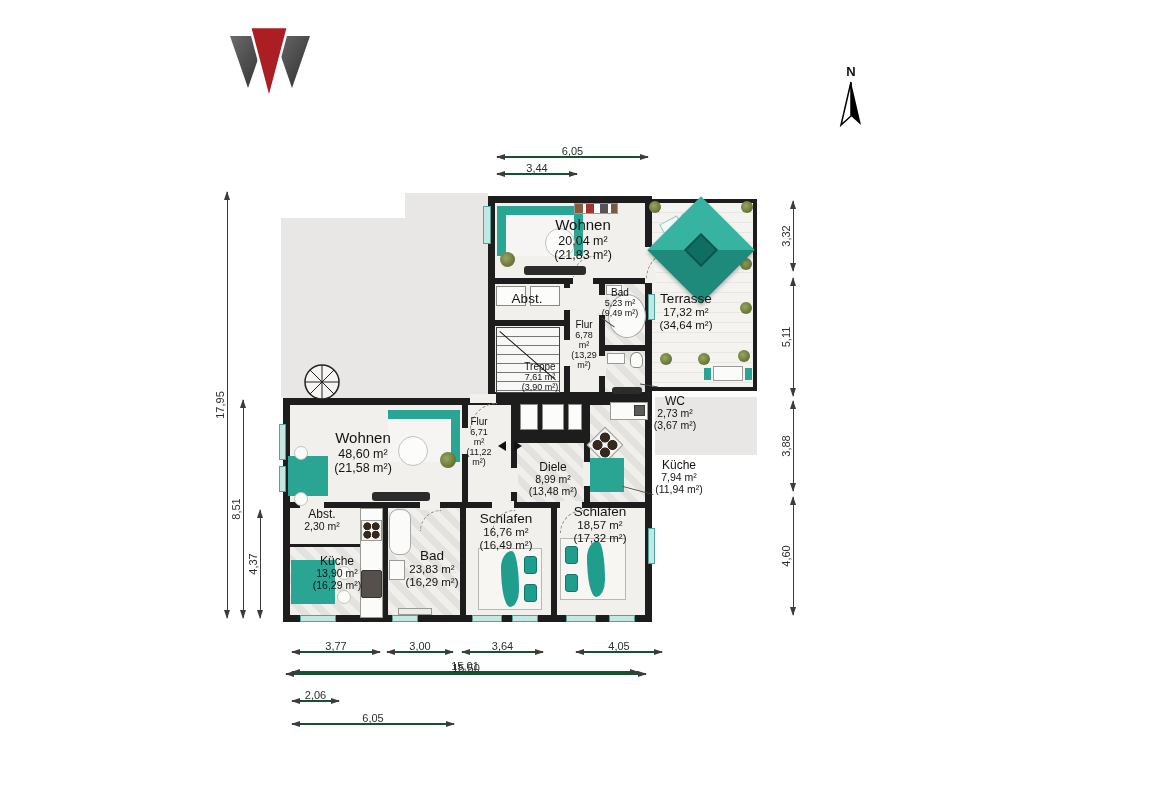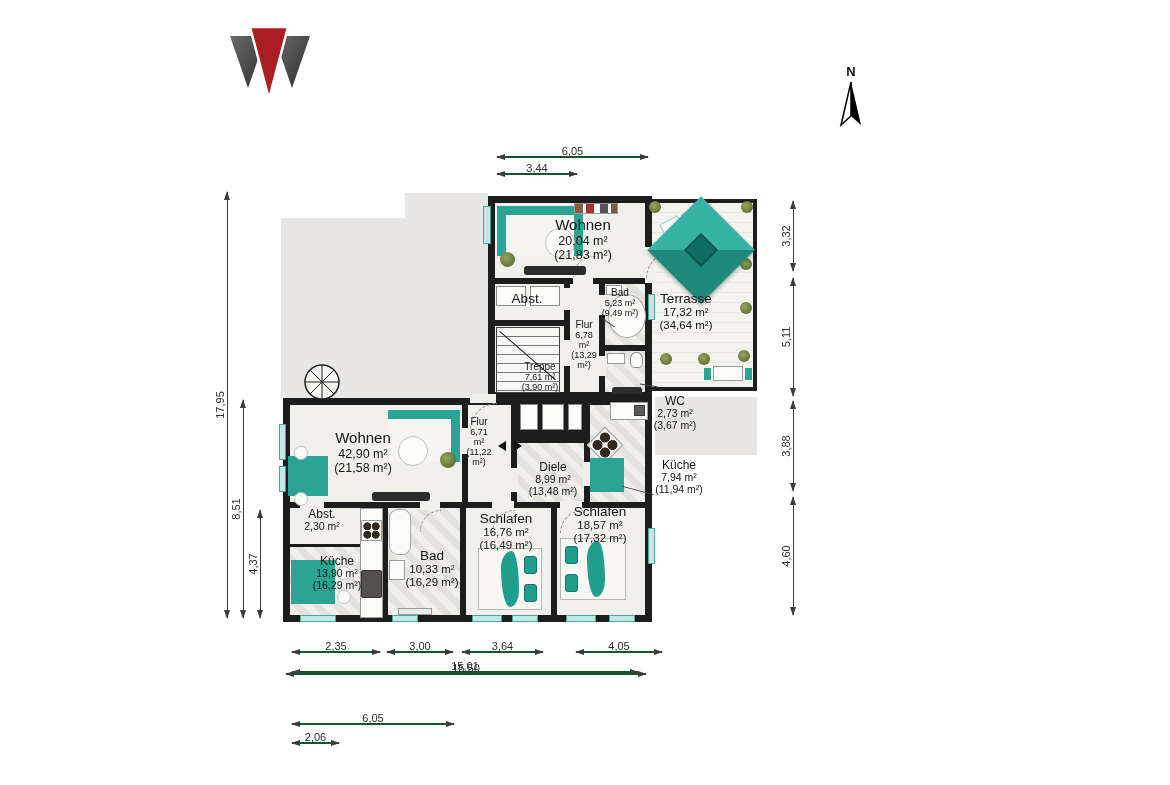--- a/index.html
+++ b/index.html
@@ -258,21 +258,21 @@
     <span class="ra">(3,90 m²)</span>
   </div>
   <div class="glabel lab-md" style="left:675px;top:381px;margin-top:32px;">
     <span class="rn">WC</span>
     <span class="ra">2,73 m²</span>
     <span class="ra">(3,67 m²)</span>
   </div>
 
   <div class="glabel lab-lg" style="left:363px;top:452px;">
     <span class="rn">Wohnen</span>
-    <span class="ra">42,90 m²</span>
+    <span class="ra">48,60 m²</span>
     <span class="ra">(21,58 m²)</span>
   </div>
   <div class="glabel lab-sm" style="left:479px;top:442px;">
     <span class="rn">Flur</span>
     <span class="ra">6,71
 m²</span>
     <span class="ra">(11,22
 m²)</span>
   </div>
   <div class="glabel lab-md" style="left:553px;top:479px;">
@@ -289,21 +289,21 @@
     <span class="rn">Abst.</span>
     <span class="ra">2,30 m²</span>
   </div>
   <div class="glabel lab-md" style="left:337px;top:573px;">
     <span class="rn">Küche</span>
     <span class="ra">13,90 m²</span>
     <span class="ra">(16,29 m²)</span>
   </div>
   <div class="glabel lab-ml" style="left:432px;top:568px;">
     <span class="rn">Bad</span>
-    <span class="ra">10,33 m²</span>
+    <span class="ra">23,83 m²</span>
     <span class="ra">(16,29 m²)</span>
   </div>
   <div class="glabel lab-ml" style="left:506px;top:531px;">
     <span class="rn">Schlafen</span>
     <span class="ra">16,76 m²</span>
     <span class="ra">(16,49 m²)</span>
   </div>
   <div class="glabel lab-ml" style="left:600px;top:524px;">
     <span class="rn">Schlafen</span>
     <span class="ra">18,57 m²</span>
@@ -334,37 +334,37 @@
       <span class="dim-label">5,11</span>
     </div>
   <div class="dim dim-v" style="left:793px;top:401px;height:90px;">
       <span class="dim-label">3,88</span>
     </div>
   <div class="dim dim-v" style="left:793px;top:497px;height:118px;">
       <span class="dim-label">4,60</span>
     </div>
 
   <div class="dim dim-h" style="left:292px;top:651px;width:88px;">
-      <span class="dim-label">2,35</span>
+      <span class="dim-label">3,77</span>
     </div>
   <div class="dim dim-h" style="left:387px;top:651px;width:66px;">
       <span class="dim-label">3,00</span>
     </div>
   <div class="dim dim-h" style="left:462px;top:651px;width:81px;">
       <span class="dim-label">3,64</span>
     </div>
   <div class="dim dim-h" style="left:576px;top:651px;width:86px;">
       <span class="dim-label">4,05</span>
     </div>
   <div class="dim dim-h" style="left:292px;top:671px;width:346px;">
       <span class="dim-label">15,01</span>
     </div>
   <div class="dim dim-h" style="left:286px;top:673px;width:360px;">
       <span class="dim-label">15,50</span>
     </div>
-  <div class="dim dim-h" style="left:292px;top:742px;width:47px;">
+  <div class="dim dim-h" style="left:292px;top:700px;width:47px;">
       <span class="dim-label">2,06</span>
     </div>
   <div class="dim dim-h" style="left:292px;top:723px;width:162px;">
       <span class="dim-label">6,05</span>
     </div>
 
 </div>
 
 </body></html>

